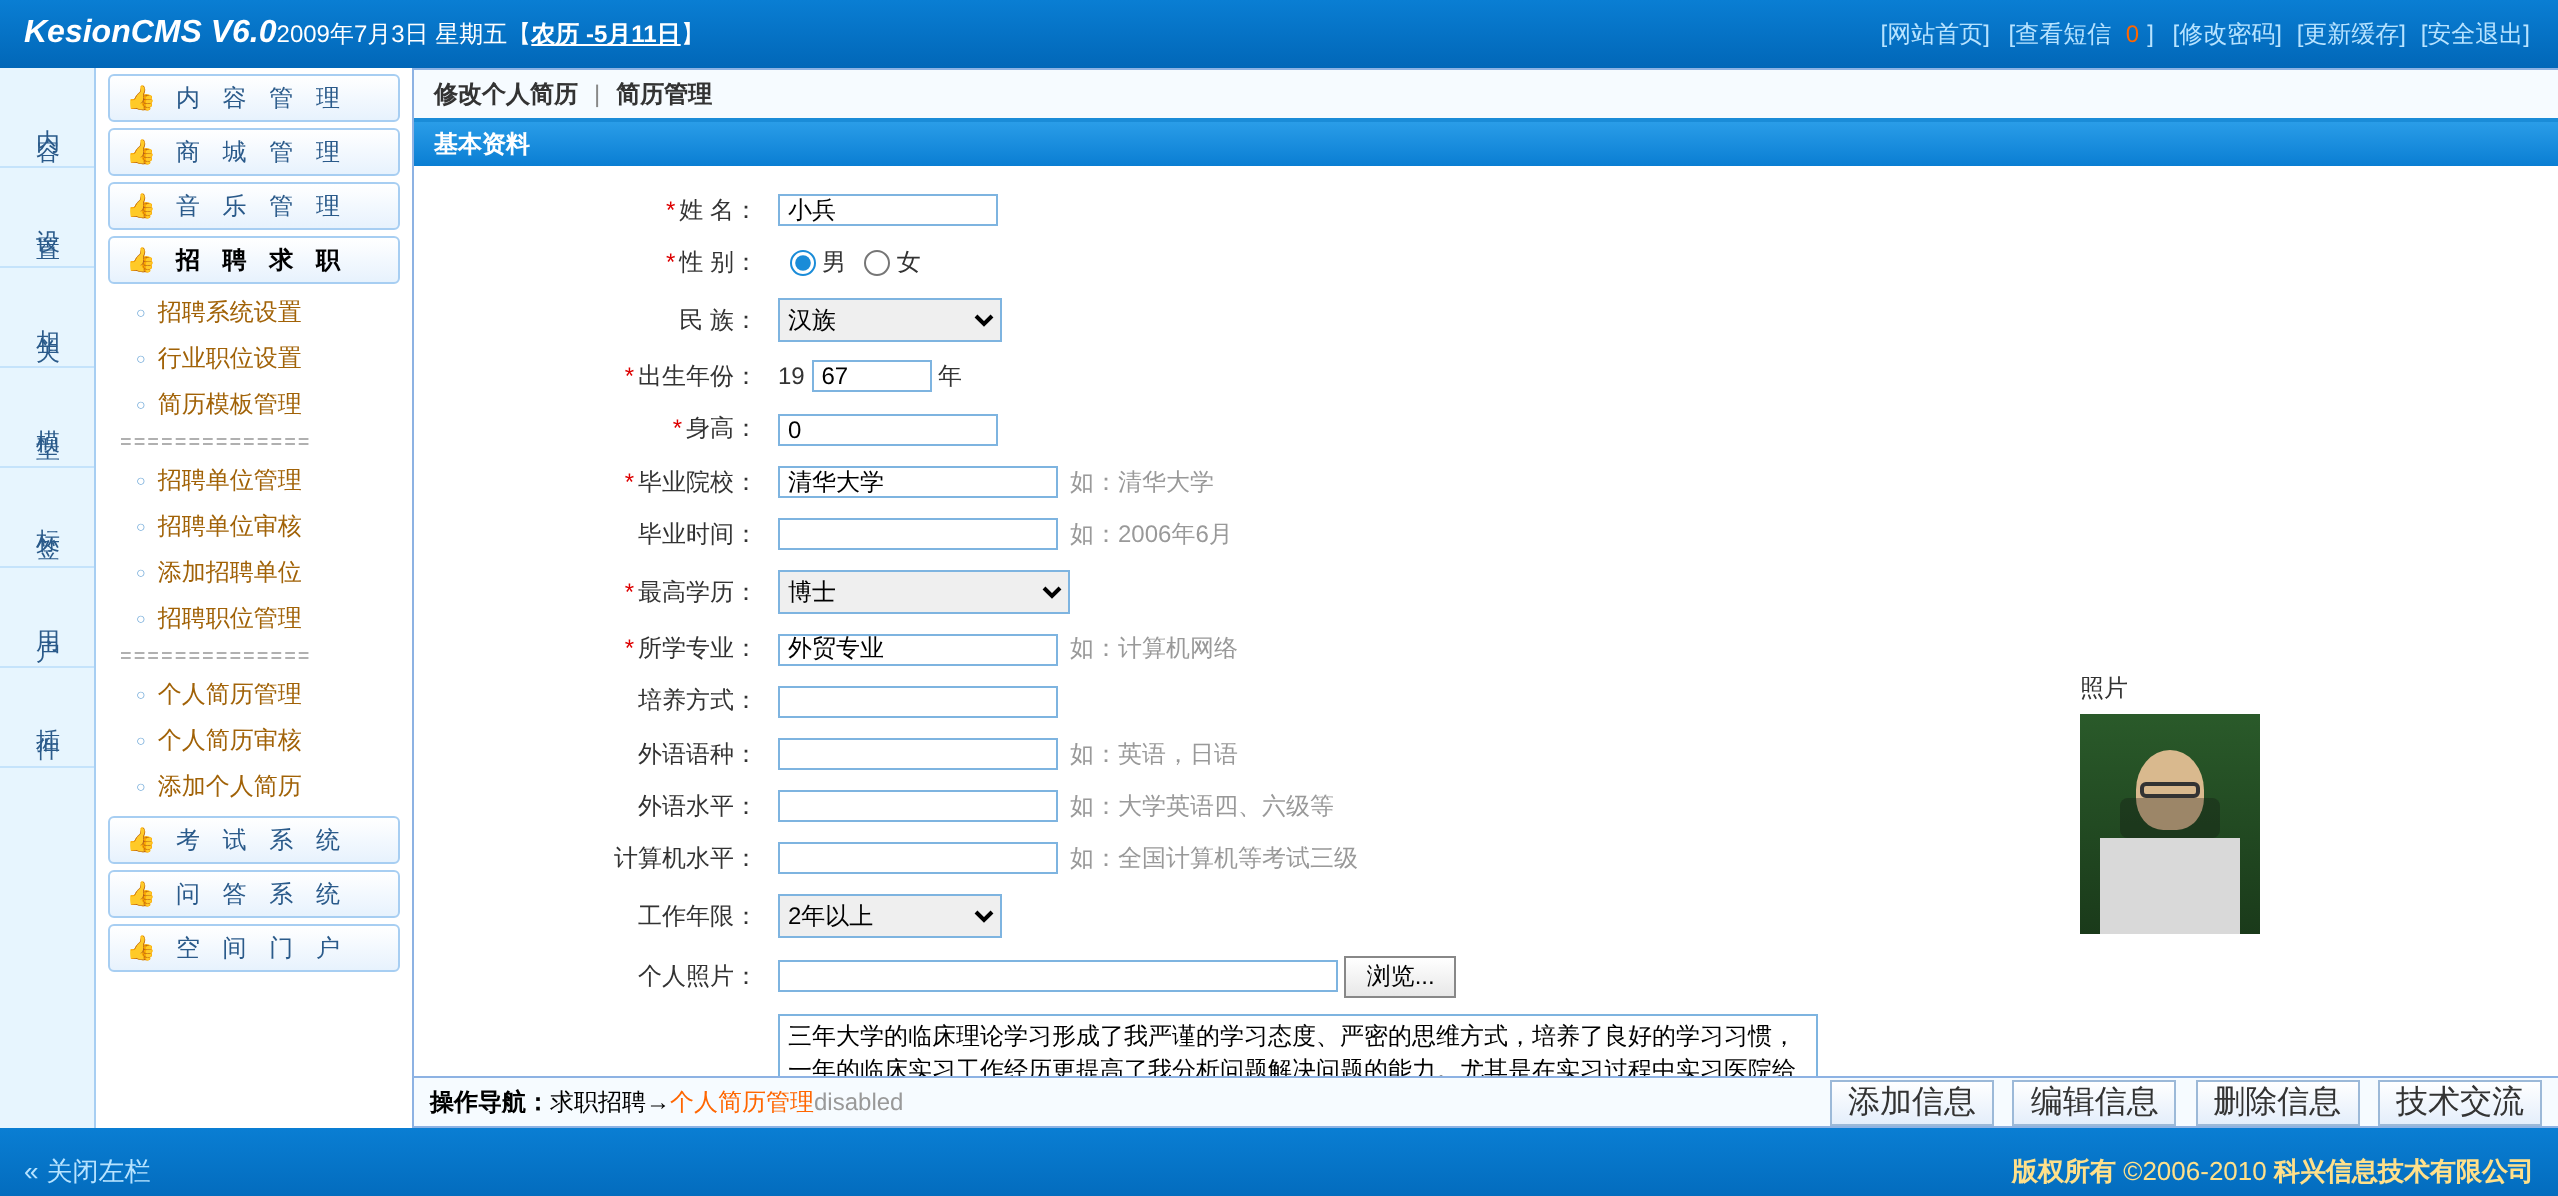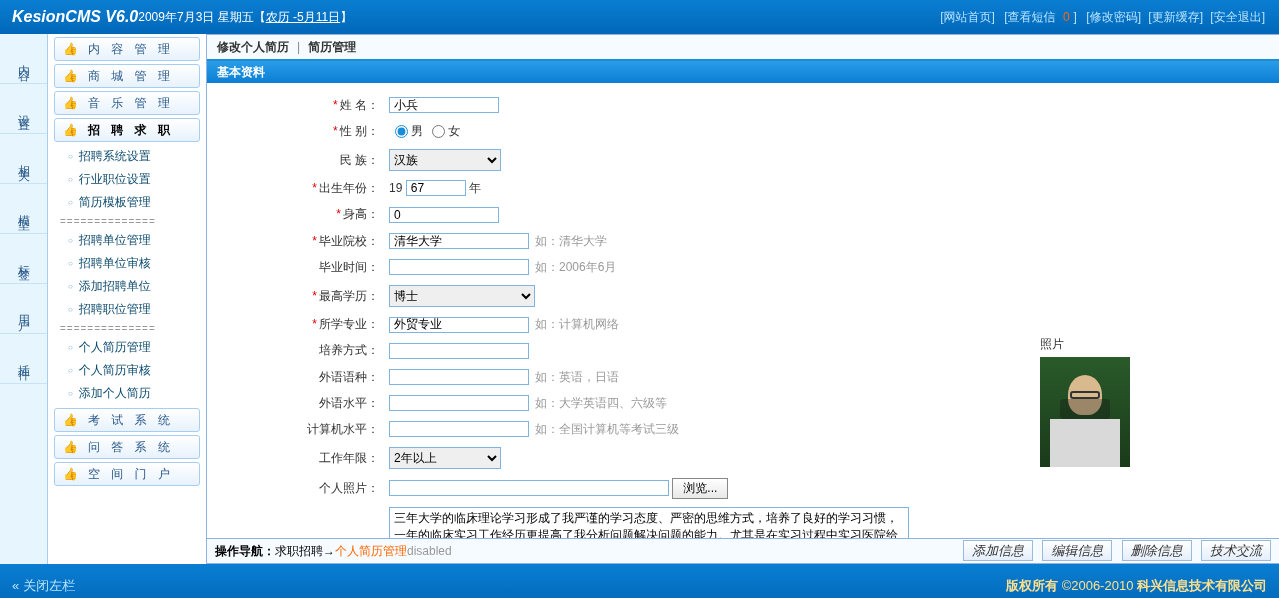--- a/index.html
+++ b/index.html
@@ -15,21 +15,21 @@
 .vtabs { width: 48px; background: #e7f5fe; border-right: 1px solid #a7cef2; display: flex; flex-direction: column; }
 .vtabs .tab { padding: 8px 6px; writing-mode: vertical-lr; text-orientation: upright; letter-spacing: 4px; text-align: center; color: #2a5a8a; cursor: pointer; border-bottom: 1px solid #c5e3fb; font-size: 12px; min-height: 50px; display: flex; align-items: center; justify-content: center; }
 .nav { flex: 1; background: #fff; }
 .navhead { height: 36px; background: linear-gradient(#5ab3e8, #2a8ed7); color: #fff; display: flex; align-items: center; padding: 0 6px; font-size: 16px; font-weight: bold; }
 .navhead .avimg { width: 42px; height: 30px; background: #fff; margin-right: 6px; border-radius: 2px; display: inline-block; position: relative; overflow: hidden; }
 .navhead .avimg::before { content:""; position:absolute; left:6px; top:8px; width:12px; height:12px; border-radius:50%; background:#f3c9a7; }
 .navhead .avimg::after { content:""; position:absolute; right:6px; top:10px; width:10px; height:10px; border-radius:50%; background:#444; }
 .navbtn { margin: 3px 6px; height: 24px; border: 1px solid #a7cef2; background: linear-gradient(#fff, #e7f2fd); border-radius: 3px; display: flex; align-items: center; padding: 0 8px; color: #2a5a8a; cursor: pointer; letter-spacing: 4px; }
 .navbtn.active { font-weight: bold; color: #000; }
 .navbtn .thumb { color: #e8a23a; margin-right: 6px; font-size: 12px; }
-.navlink { padding: 3px 6px 3px 20px; color: #0c4a6e; cursor: pointer; display: flex; align-items: center; }
+.navlink { padding: 3px 6px 3px 20px; color: #a16207; cursor: pointer; display: flex; align-items: center; }
 .navlink::before { content: "○"; color: #6fa8d8; margin-right: 6px; font-size: 8px; }
 .navsep { color: #999; padding: 2px 12px; font-size: 10px; letter-spacing: 1px; overflow: hidden; }
 .main { flex: 1; display: flex; flex-direction: column; border-top: 1px solid #8db2e3; }
 .crumb { height: 26px; border-bottom: 2px solid #1a8cd8; display: flex; align-items: center; padding: 0 10px; font-weight: bold; color: #333; background: #f6fbff; }
 .crumb .sep { margin: 0 8px; color: #888; font-weight: normal; }
 .section { background: linear-gradient(#2a9de8, #0a7ed3); color: #fff; height: 22px; display: flex; align-items: center; padding: 0 10px; font-weight: bold; }
 .formwrap { flex: 1; overflow: auto; padding: 8px 14px; }
 .formtable { width: 100%; }
 .formtable td { padding: 3px 4px; vertical-align: middle; font-size: 12px; color: #333; }
 .formtable .lbl { width: 160px; text-align: right; }
@@ -38,40 +38,40 @@
 .formtable select { border: 1px solid #7eb4e0; height: 22px; font-size: 12px; }
 .formtable textarea { border: 1px solid #7eb4e0; width: 520px; height: 60px; font-size: 12px; padding: 2px 4px; resize: none; overflow-y: scroll; }
 .hint { color: #999; margin-left: 6px; }
 .photo { width: 90px; height: 110px; background: linear-gradient(#2a5a2a, #1a3a1a); display: inline-block; position: relative; overflow: hidden; }
 .photo::before { content:""; position:absolute; left:28px; top:18px; width:34px; height:40px; background:#d9b98e; border-radius:50% 50% 40% 40%; }
 .photo::after { content:""; position:absolute; left:20px; top:42px; width:50px; height:20px; background:#111; border-radius:4px; opacity:0.3; }
 .photo .glasses { position:absolute; left:30px; top:34px; width:30px; height:8px; border:2px solid #333; border-radius:3px; }
 .photo .shirt { position:absolute; left:10px; top:62px; width:70px; height:50px; background:#d9d9d9; }
 .opbar { height: 26px; border-top: 1px solid #8db2e3; border-bottom: 1px solid #8db2e3; display: flex; align-items: center; padding: 0 8px; justify-content: space-between; background: #f6fbff; }
 .opbar .left-op { display: flex; align-items: center; }
-.opbar .btn { border: 1px solid #9cb9d8; background: linear-gradient(#fff,#e4eefb); padding: 2px 8px; margin-left: 6px; cursor: pointer; font-size: 13px; color: #333; font-style: italic; }
+.opbar .btn { border: 1px solid #9cb9d8; background: linear-gradient(#fff,#e4eefb); padding: 2px 8px; margin-left: 6px; cursor: pointer; font-size: 16px; color: #333; }
 .opbar .orange { color: #ff6600; }
 .opbar .dis { color: #999; }
 .footer { height: 44px; background: linear-gradient(#0a7ed3,#0167b8); color: #fff; display: flex; align-items: center; padding: 0 12px; justify-content: space-between; font-size: 13px; }
 .footer .closeleft { color: #b7e3ff; cursor: pointer; }
 .footer .closeleft::before { content: "«"; margin-right: 4px; }
 .footer a { color: #b7e3ff; text-decoration: none; margin: 0 4px; cursor: pointer; }
 .footer .copy { color: #fff; }
 .footer .copy b { color: #ffe08a; }
 input[type=radio] { accent-color: #1a8cd8; margin: 0 3px 0 6px; vertical-align: middle; }
 .browse { border:1px solid #888; background:linear-gradient(#fff,#e8e8e8); padding:1px 10px; font-size:12px; cursor:pointer; }
 </style>
 </head>
 <body>
 
 <div class="topbar">
   <div style="display:flex;align-items:center;">
     <span class="brand">KesionCMS V6.0</span>
     <span class="dateinfo">
-      <span>2009年7月3日 星期五【</span><a style="text-decoration:underline;">农历 -5月11日</a><span>】</span>
+      <span>2009年7月3日 星期五【</span><a style="text-decoration:underline;font-weight:bold;">农历 -5月11日</a><span>】</span>
     </span>
   </div>
   <div class="toplinks">
     <span>[网站首页]</span>
     <span><span>[查看短信 </span><span class="orange">0</span><span>]</span></span>
     <span>[修改密码]</span>
     <span>[更新缓存]</span>
     <span>[安全退出]</span>
   </div>
 </div>

